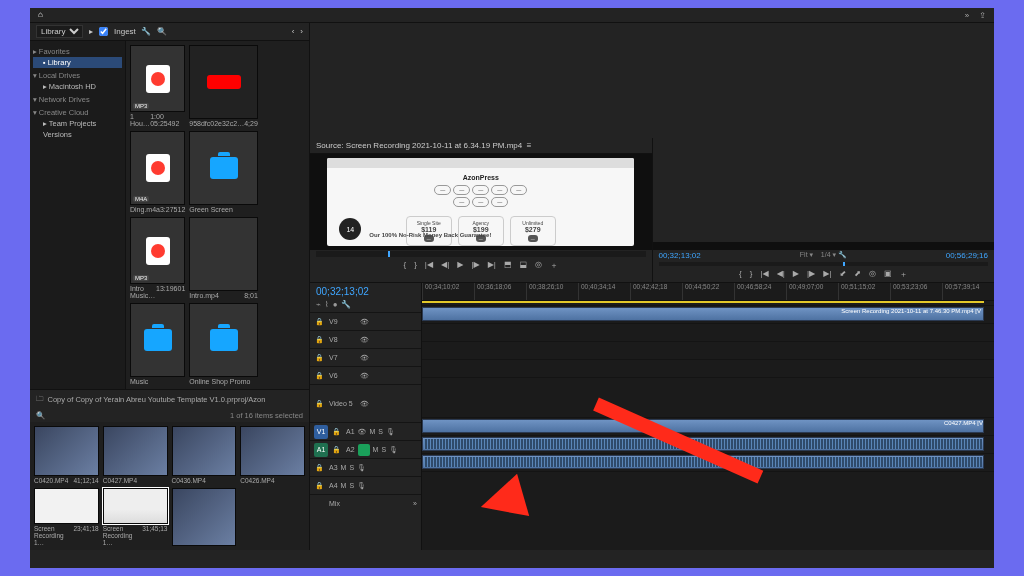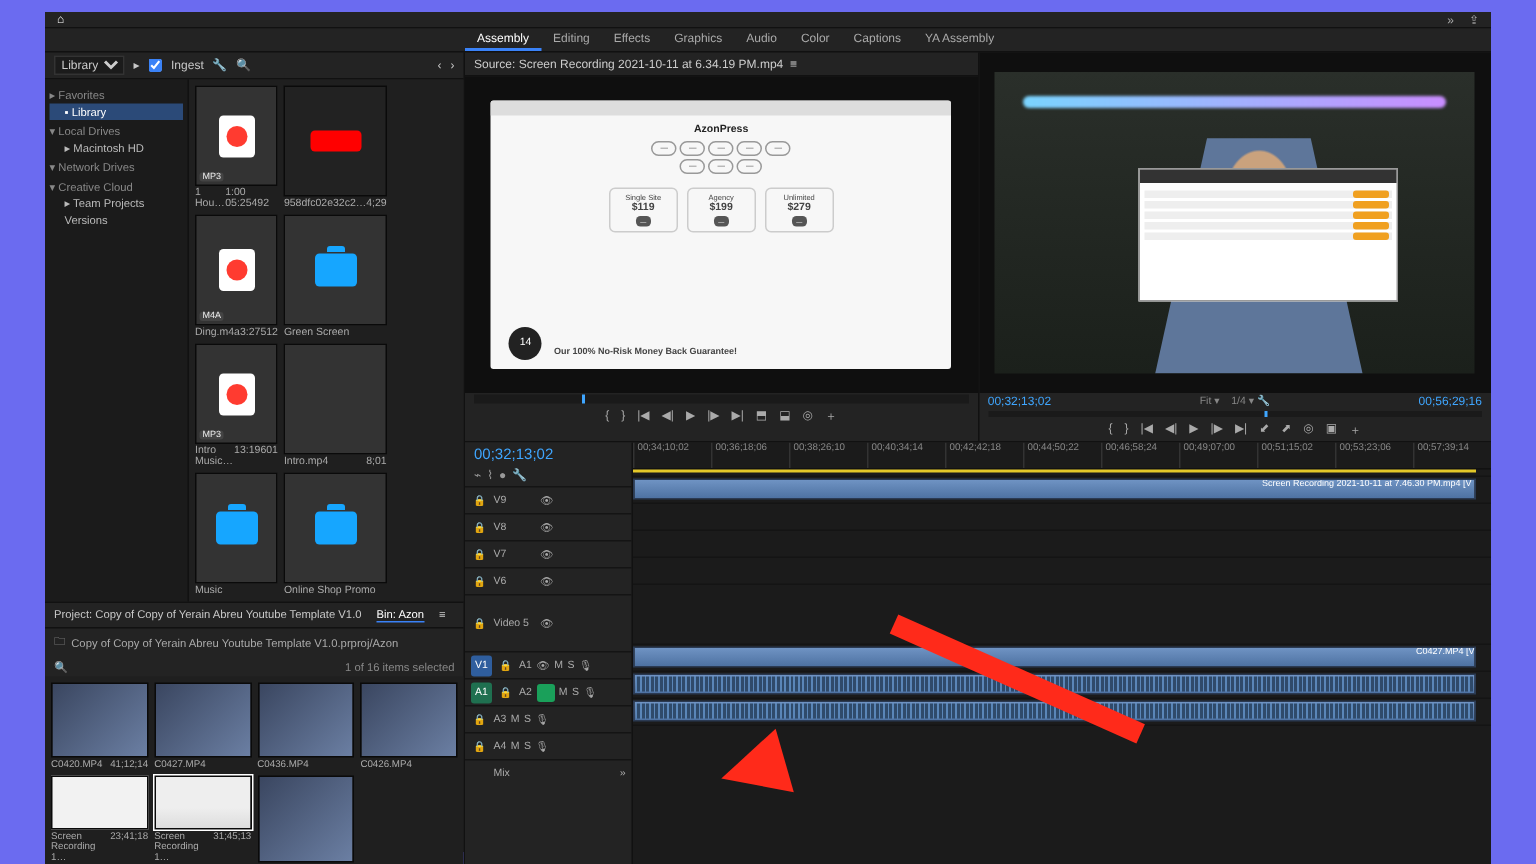--- a/index.html
+++ b/index.html
@@ -45,21 +45,21 @@
   .proj-bar .search{ flex:0 0 14px;}
   .proj-bar .fill{flex:1;}
   .proj-grid{ flex:1; display:grid; grid-template-columns:repeat(4,1fr); grid-auto-rows:58px; gap:4px; padding:4px; background:#1f1f1f; overflow:hidden;}
   .clip{ display:flex; flex-direction:column; font-size:6.5px; color:#aaa;}
   .clip .t{ flex:1; background:linear-gradient(135deg,#3a4660,#6b7fa3); border:1px solid #0a0a0a; position:relative;}
   .clip .t.sel{ outline:1px solid #fff;}
   .clip .t.doc{ background:#f2f2f2;}
   .clip .t.ui{ background:linear-gradient(#eee 60%,#ddd);}
   .clip .r{ display:flex; justify-content:space-between; padding-top:1px;}
   
-  .monitors{ grid-column:2; grid-row:1; display:flex; border-bottom:1px solid #111;}
+  .monitors{ grid-column:2; grid-row:1; display:flex; border-bottom:1px solid #111;align-items:flex-end;}
   .mon{ flex:1; display:flex; flex-direction:column; border-right:1px solid #111;}
   .mon:last-child{border-right:none;}
   .mon-tab{ padding:3px 6px; font-size:8px; color:#ccc; border-bottom:1px solid #111;}
   .mon-view{ flex:1; background:#0f0f0f; display:flex; align-items:center; justify-content:center; position:relative; padding:4px;}
   .src-page{ width:92%; height:88%; background:#f7f7f7; border-radius:2px; position:relative; overflow:hidden; font-size:5px; color:#444;}
   .src-page .browbar{height:10px; background:#ddd;}
   .src-page .title{ text-align:center; font-weight:bold; margin:6px 0 3px; font-size:7px; color:#222;}
   .src-page .pills{ text-align:center; }
   .src-page .pill{ display:inline-block; border:1px solid #999; border-radius:6px; padding:1px 5px; margin:1px; font-size:5px;}
   .src-page .plans{ display:flex; justify-content:center; gap:6px; margin-top:8px;}
@@ -115,30 +115,20 @@
 
 <div class="frame">
   <div class="titlebar">
     <span class="home">⌂</span>
     <div class="right">
       <span>»</span>
       <span>⇪</span>
     </div>
   </div>
 
-  <div class="workspace-tabs">
-    <span class="ws-tab active">Assembly</span>
-    <span class="ws-tab">Editing</span>
-    <span class="ws-tab">Effects</span>
-    <span class="ws-tab">Graphics</span>
-    <span class="ws-tab">Audio</span>
-    <span class="ws-tab">Color</span>
-    <span class="ws-tab">Captions</span>
-    <span class="ws-tab">YA Assembly</span>
-  </div>
 
   <div class="body">
 
     <div class="left">
       <div class="media-browser">
         <div class="mb-toolbar">
           <select><option>Library</option></select>
           <span>▸</span>
           <input type="checkbox" class="chk" checked="" style="">
           <span>Ingest</span>
@@ -221,25 +211,20 @@
                 <div class="thumb folder"></div>
                 <div class="row">
                   <span>Online Shop Promo</span>
                 </div>
               </div>
           </div>
         </div>
       </div>
 
       <div class="project">
-        <div class="proj-header">
-          <span>Project: Copy of Copy of Yerain Abreu Youtube Template V1.0</span>
-          <span class="active">Bin: Azon</span>
-          <span>≡</span>
-        </div>
         <div class="proj-sub">
           <span>🗀</span>
           <span>Copy of Copy of Yerain Abreu Youtube Template V1.0.prproj/Azon</span>
         </div>
         <div class="proj-bar">
           <span class="search">🔍</span>
           <div class="fill"></div>
           <span>1 of 16 items selected</span>
         </div>
         <div class="proj-grid">

